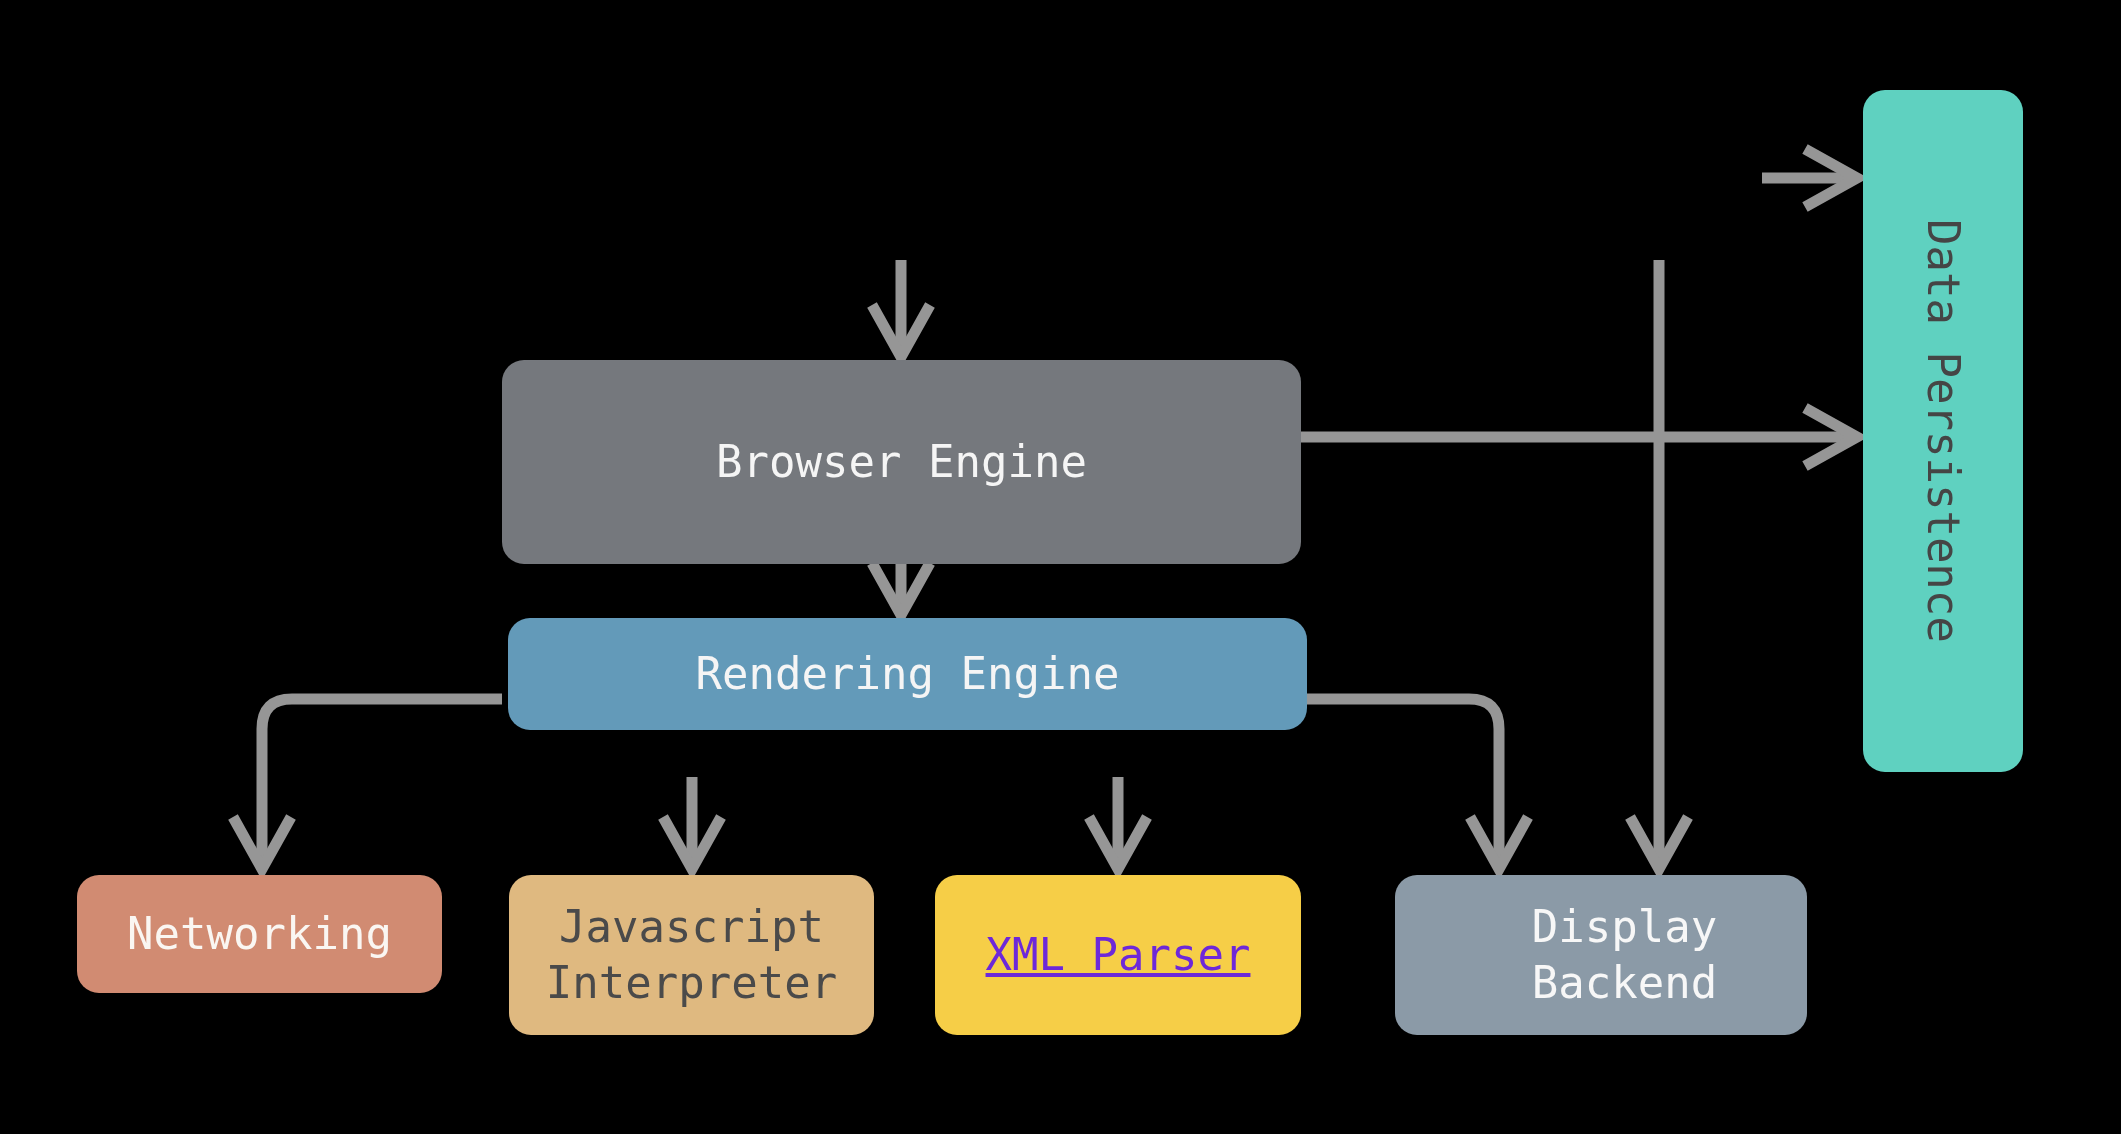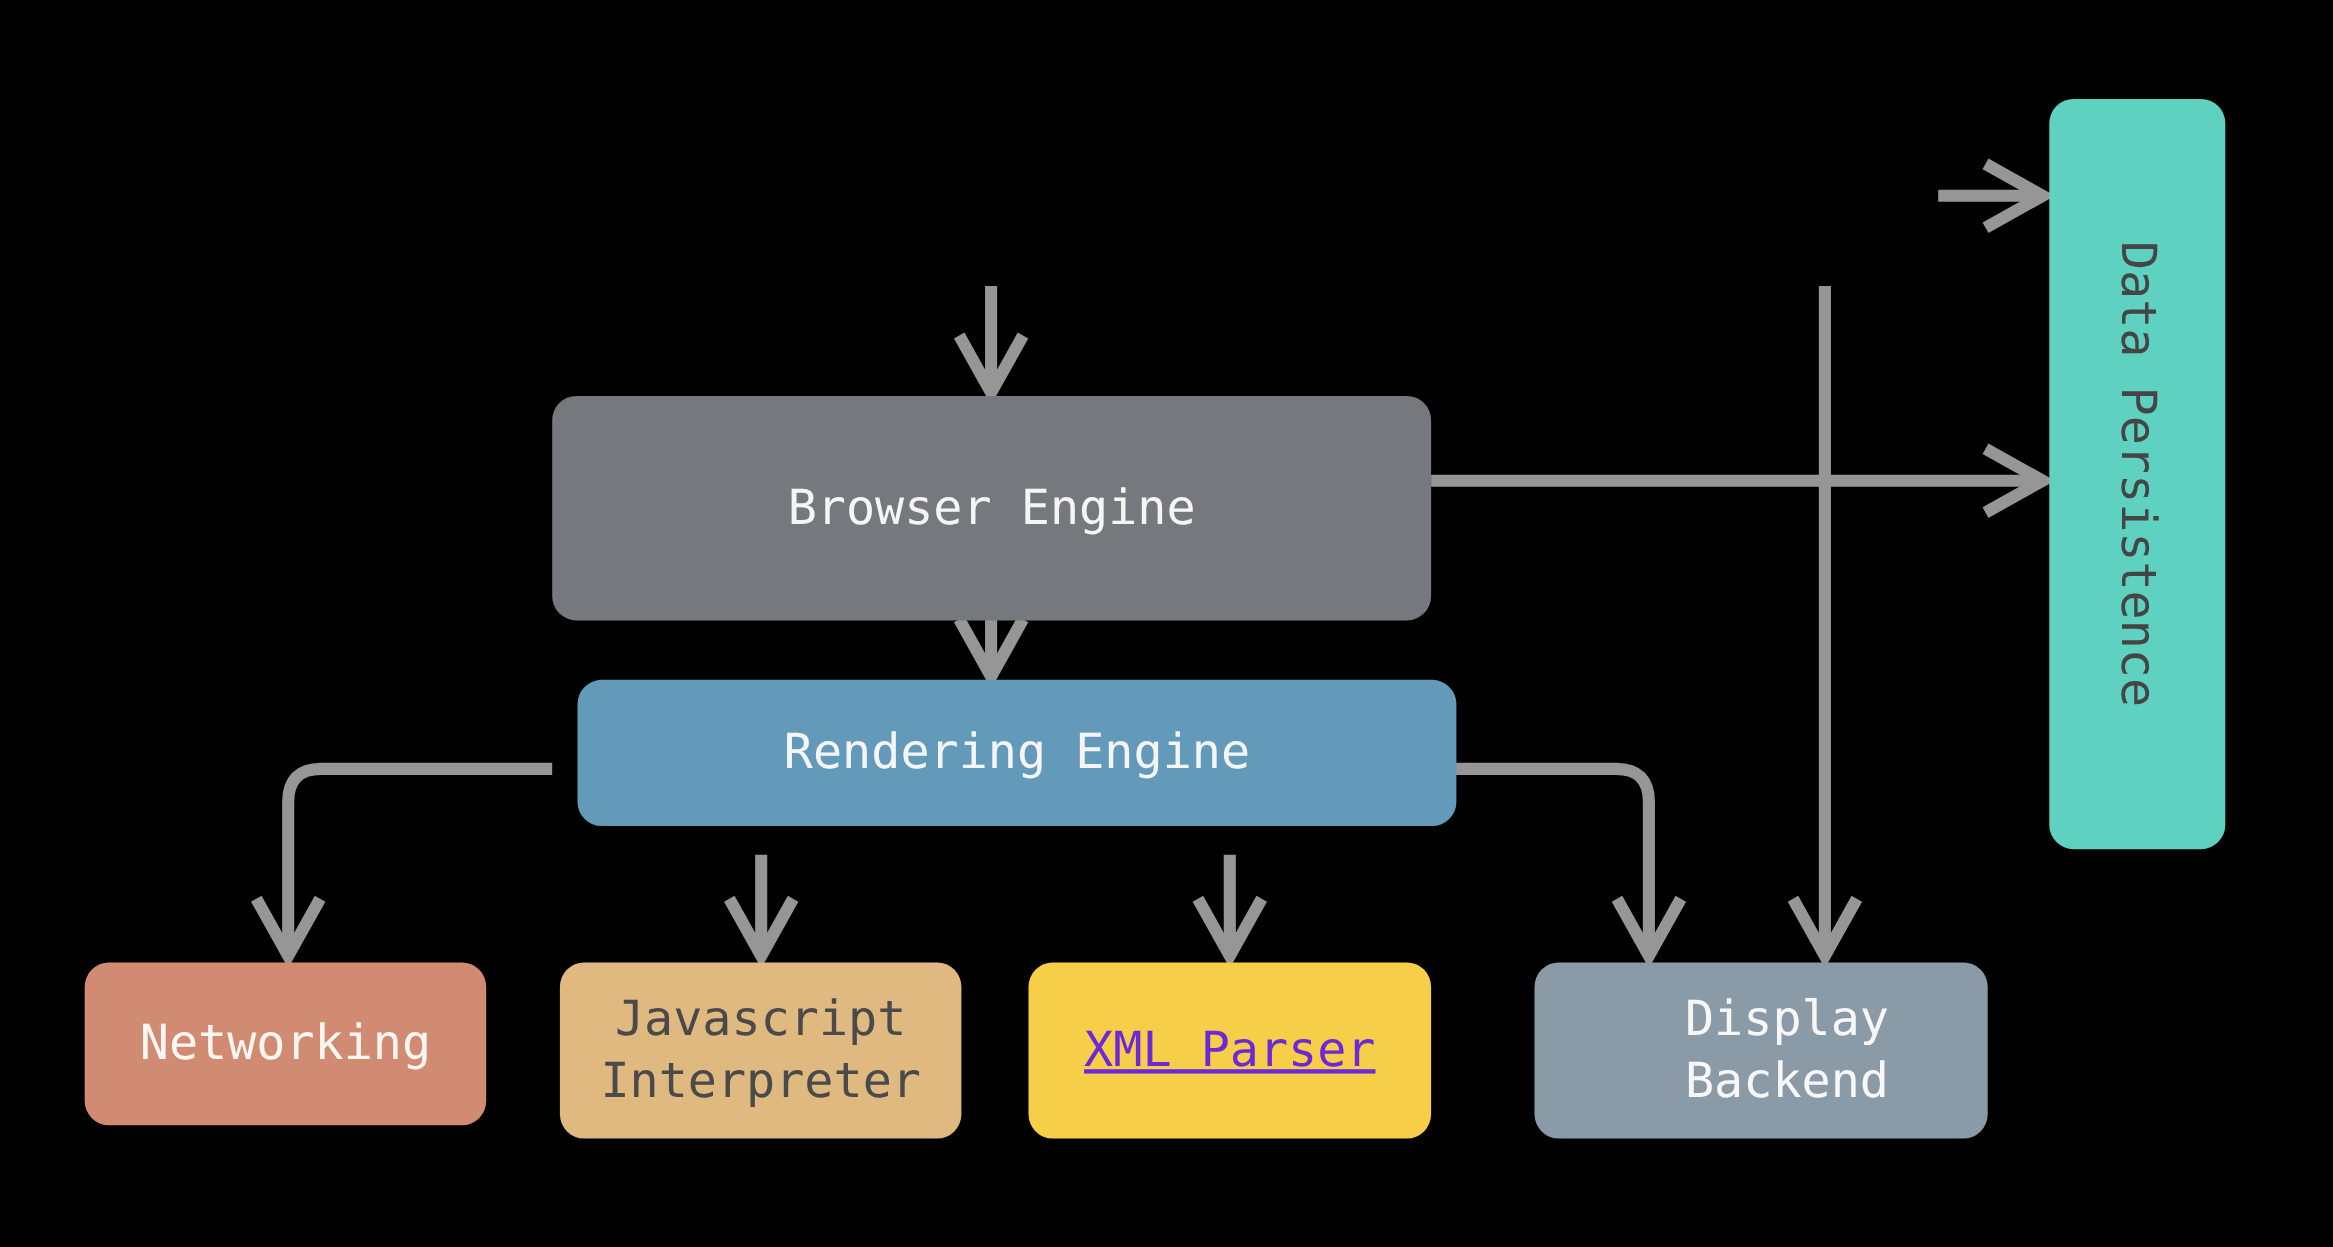--- a/index.html
+++ b/index.html
@@ -35,22 +35,22 @@
   }
   .node .label { padding: 0 18px; }
   .node.vertical {
     writing-mode: vertical-rl;
   }
   .node.vertical .label { padding: 18px 0; }
 
   
   #node-user-interface        { left: 500px;  top: 103px; width: 1260px; height: 157px; }
   #node-browser-engine        { left: 502px;  top: 360px; width: 799px;  height: 204px; }
-  #node-rendering-engine      { left: 525px;  top: 618px; width: 799px;  height: 133px; }
-  #node-networking            { left: 77px;   top: 875px; width: 365px;  height: 148px; }
+  #node-rendering-engine      { left: 508px;  top: 618px; width: 799px;  height: 112px; }
+  #node-networking            { left: 77px;   top: 875px; width: 365px;  height: 118px; }
   #node-javascript-interpreter{ left: 509px;  top: 875px; width: 365px;  height: 160px; }
   #node-xml-parser            { left: 935px;  top: 875px; width: 366px;  height: 160px; }
   #node-display-backend       { left: 1395px; top: 875px; width: 365px;  height: 160px; }
   #node-data-persistence      { left: 1863px; top: 90px;  width: 160px;  height: 682px; }
 </style>
 </head>
 <body>
 
 <div id="canvas">
 

